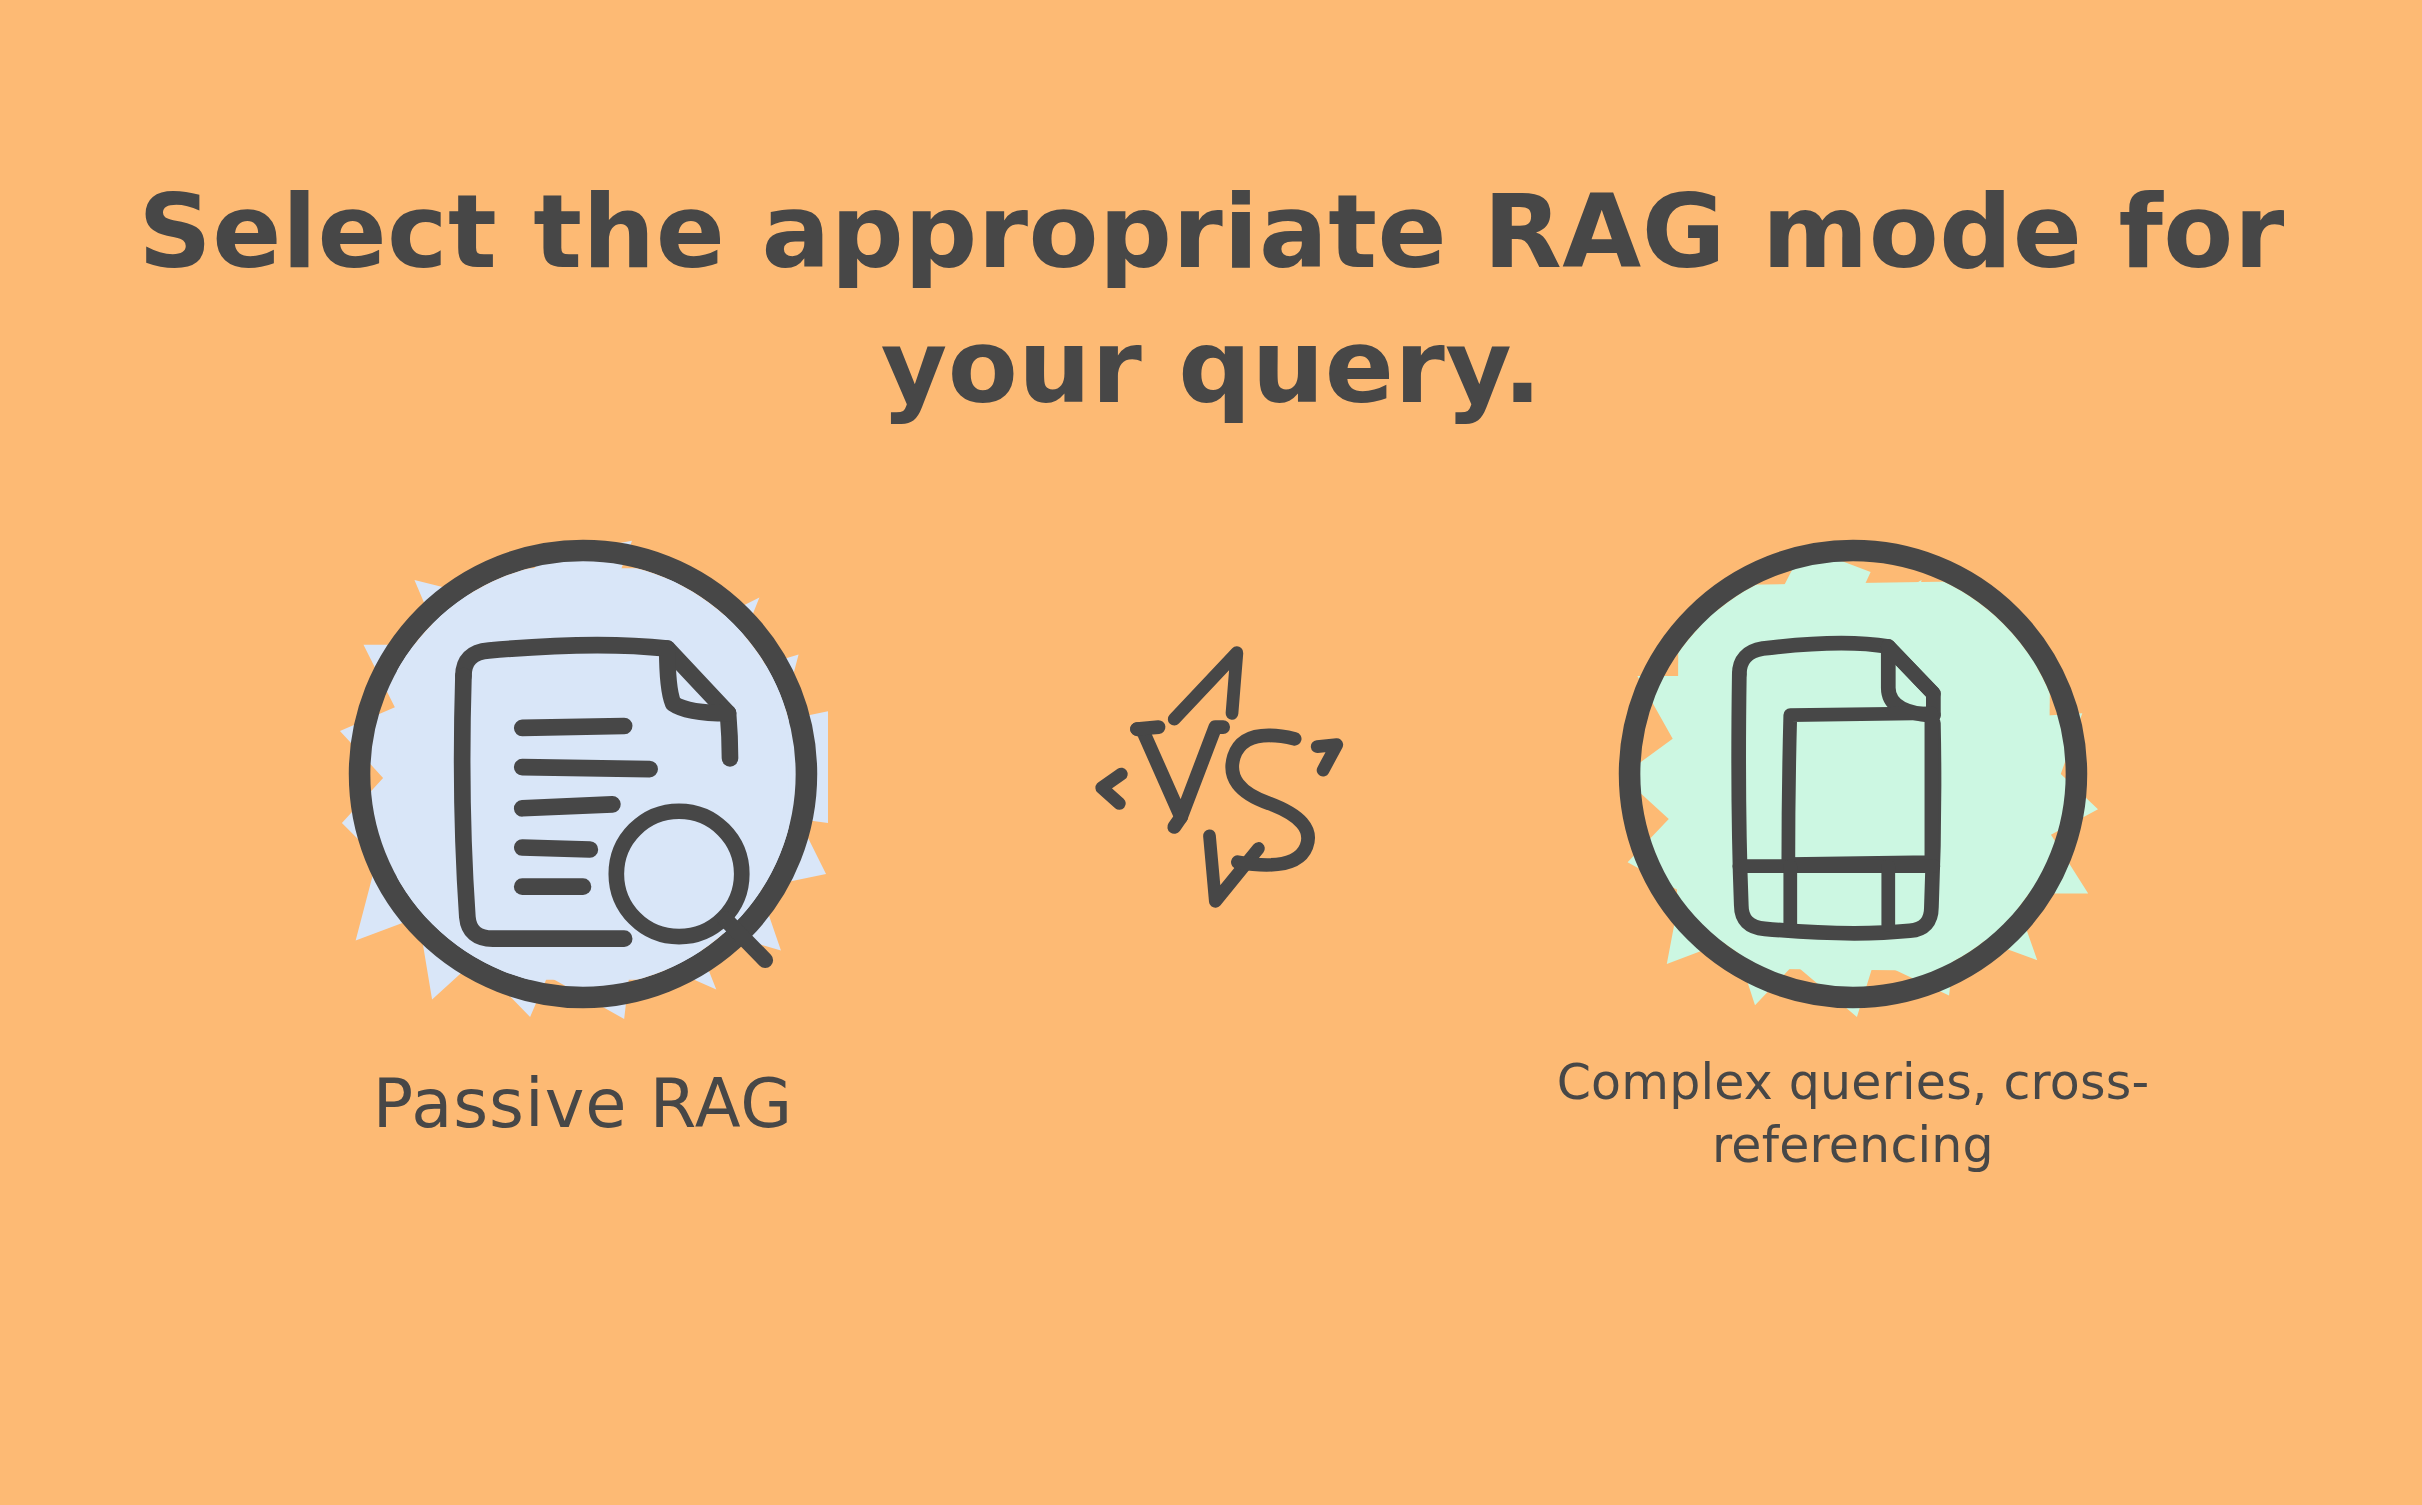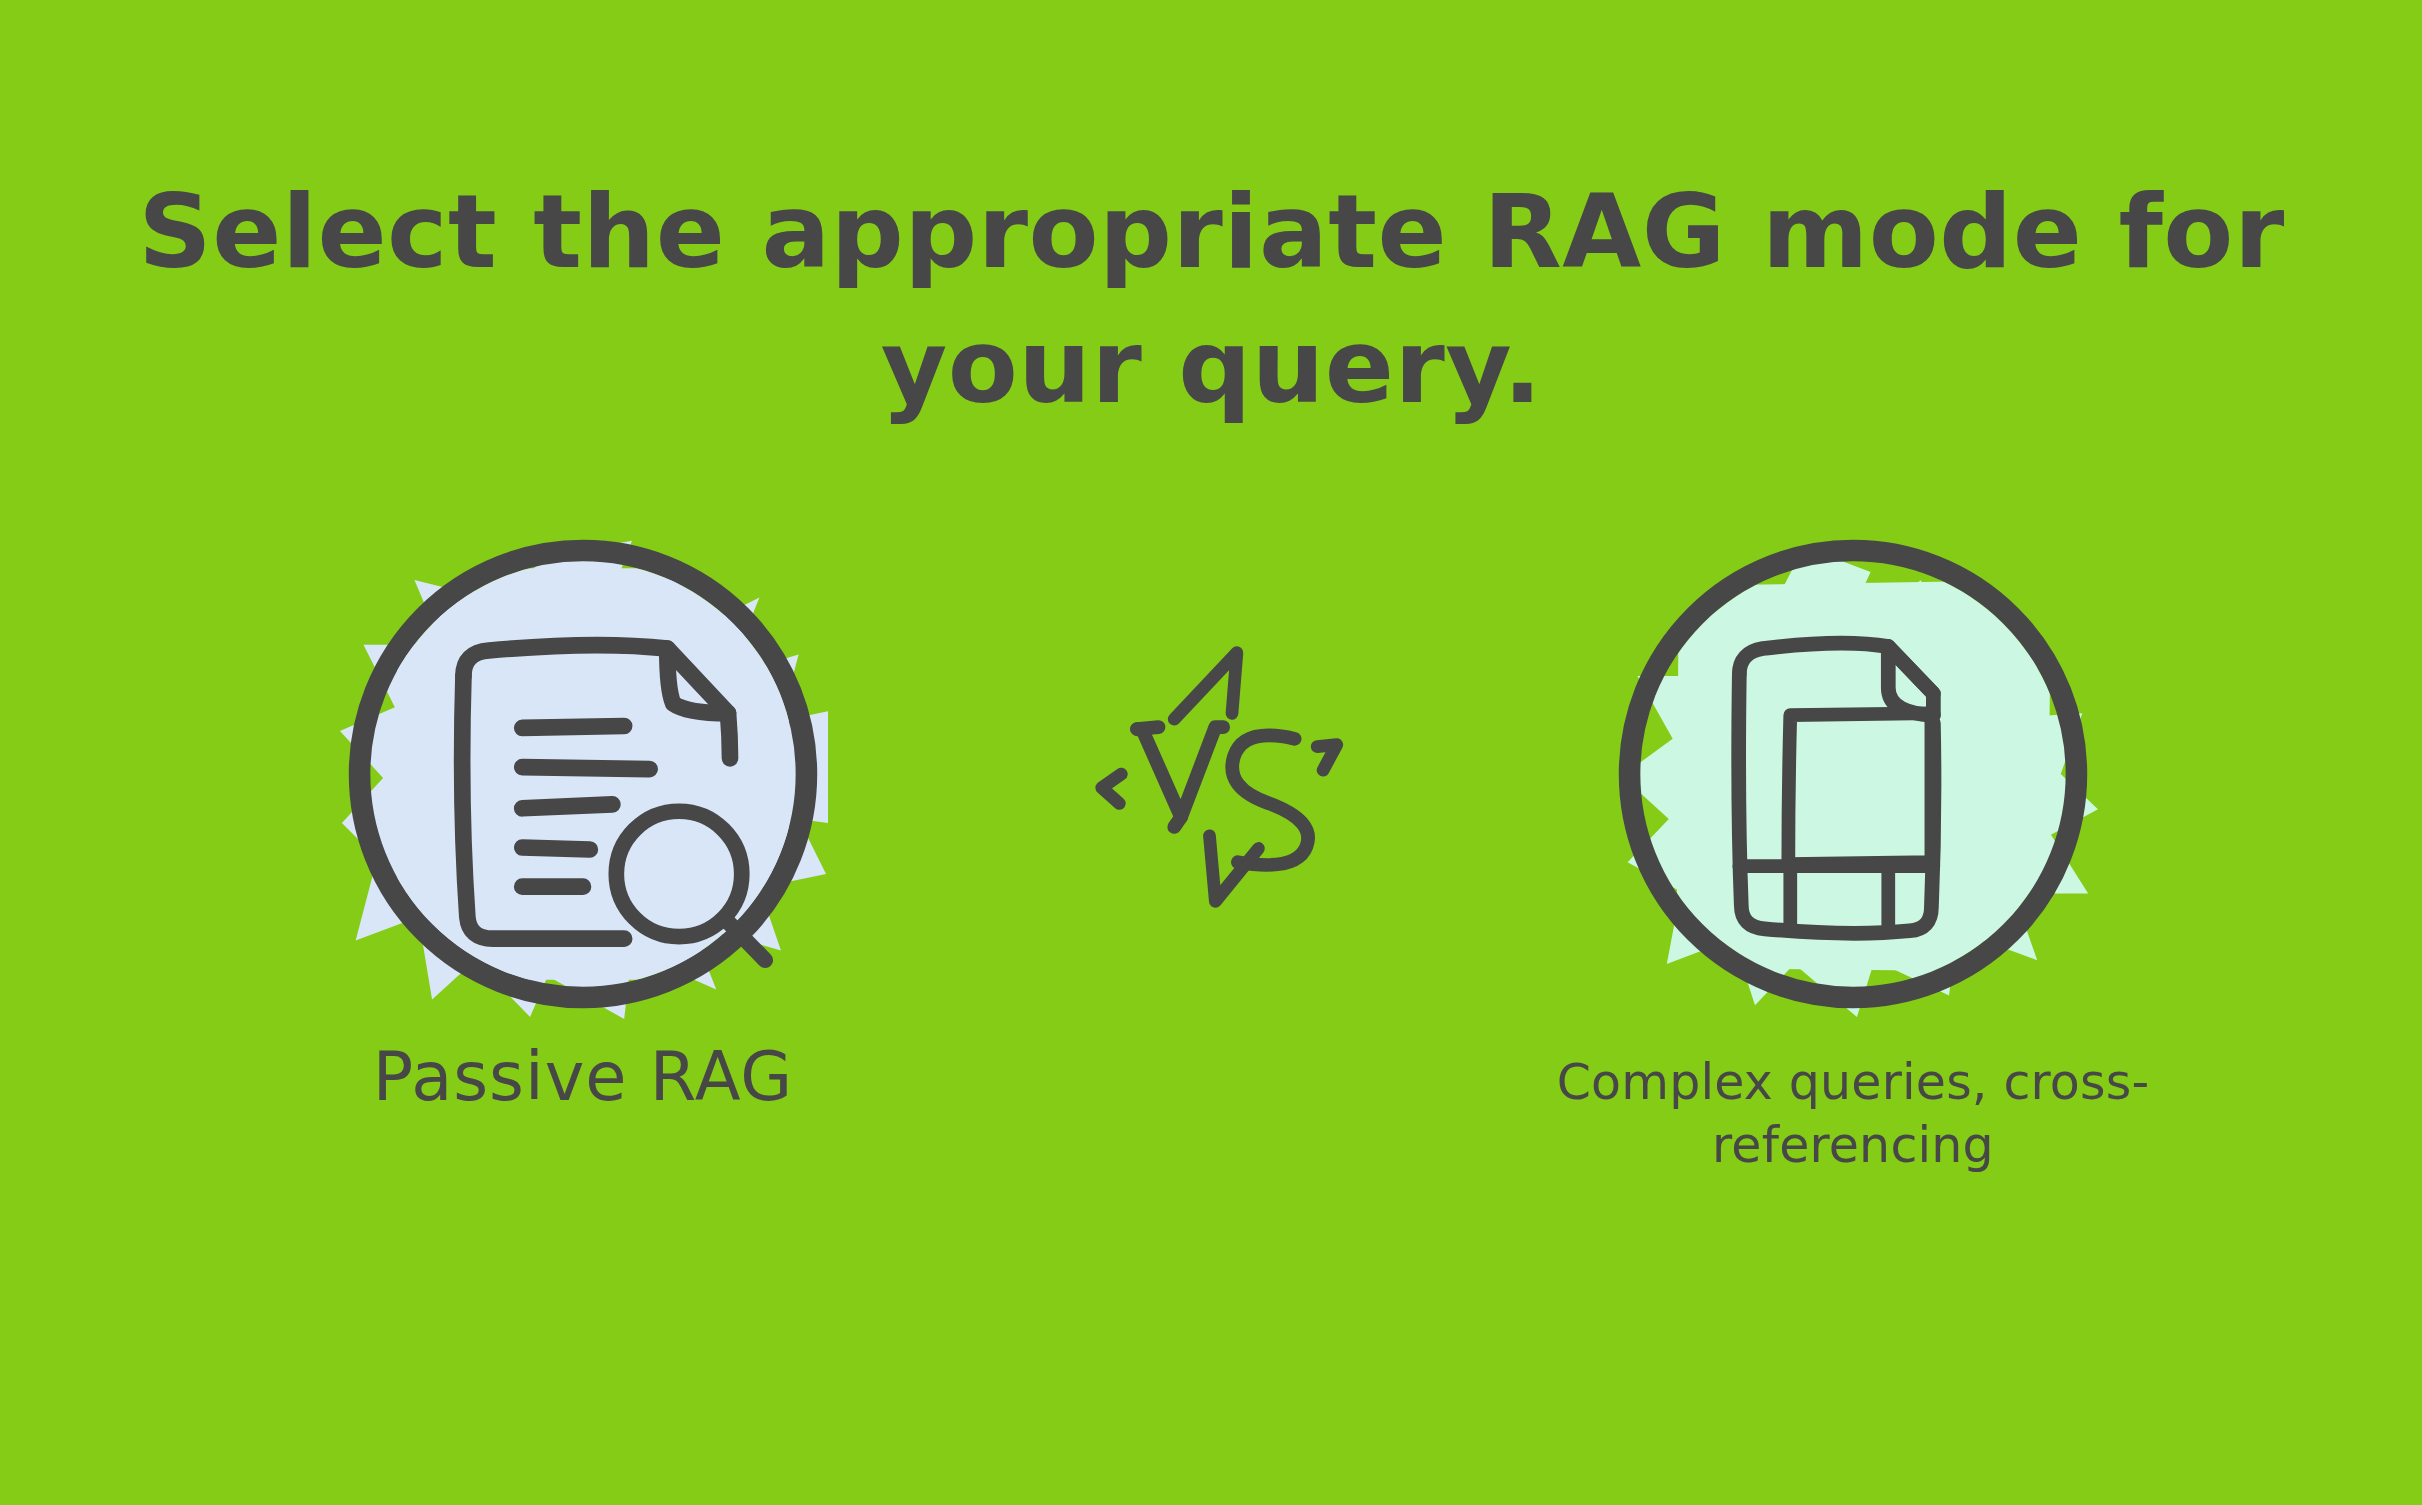--- a/index.html
+++ b/index.html
@@ -11,21 +11,21 @@
     width: 2423px;
     height: 1506px;
     overflow: hidden;
     font-family: "DejaVu Sans", sans-serif;
     position: relative;
   }
 
   .slide {
     position: absolute;
     inset: 0;
-    background: #84cc16;
+    background: #fdba74;
   }
 
   
   .title {
     position: absolute;
     left: 50%;
     transform: translateX(-50%);
     top: 165px;
     width: 2245px;
     text-align: center;
@@ -63,21 +63,21 @@
   .badge-svg {
     position: absolute;
     left: 0;
     top: 0;
     width: 490px;
     height: 490px;
     display: block;
   }
 
   .mode-name {
-    margin-top: 20px;
+    margin-top: 47px;
     text-align: center;
     color: #474747;
     font-family: "DejaVu Sans", sans-serif;
     font-size: 67px;
     line-height: 1.15;
     letter-spacing: 1px;
   }
 
   .mode-desc {
     margin-top: 33px;

